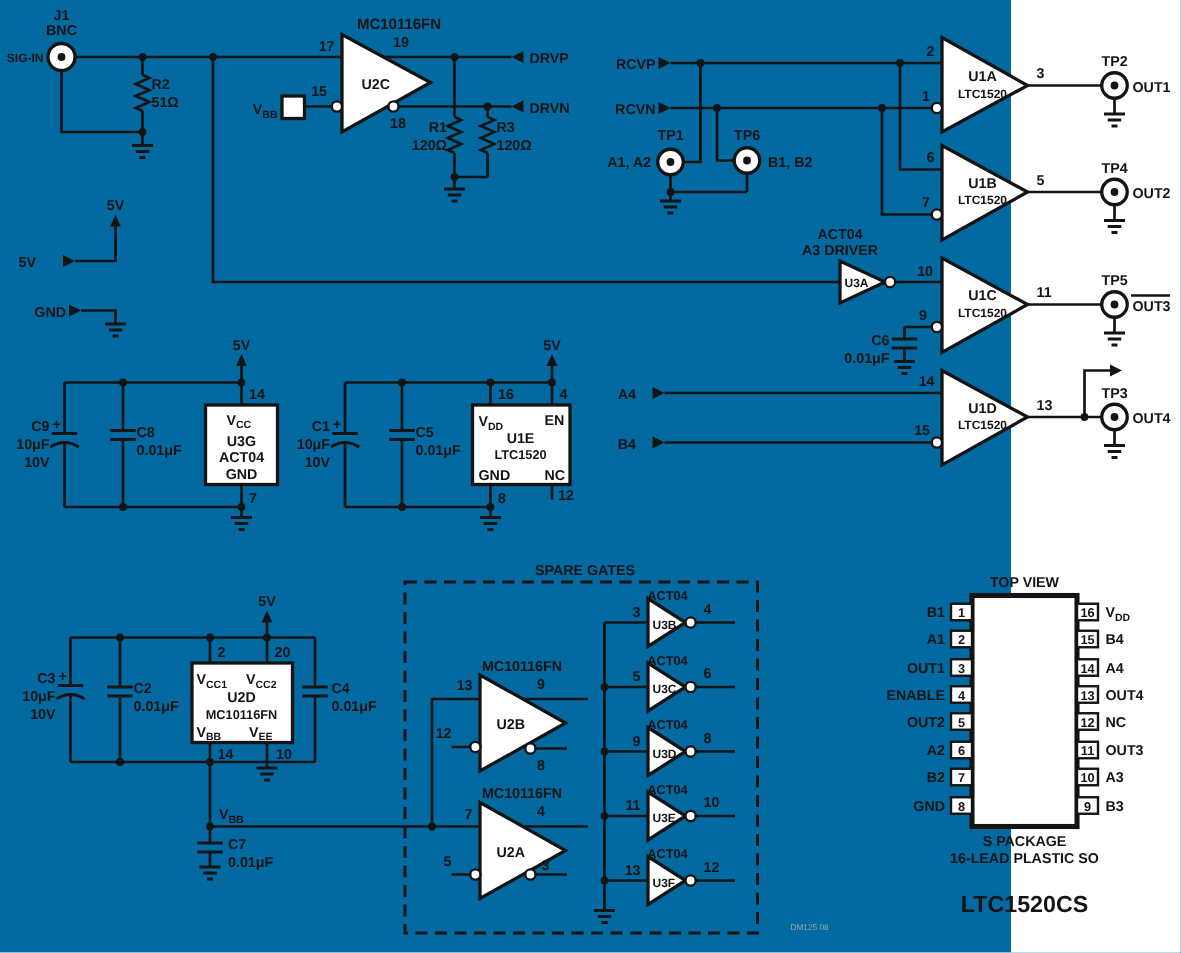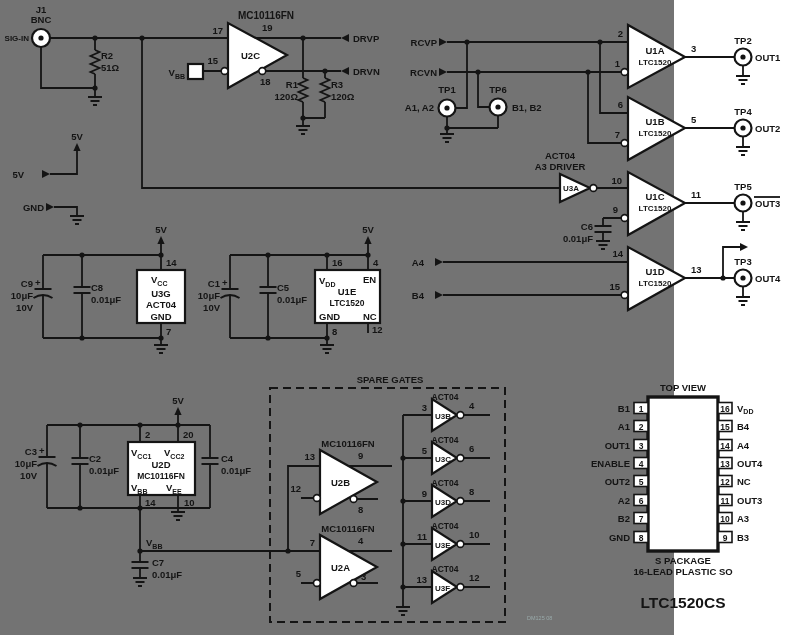--- a/index.html
+++ b/index.html
@@ -1,16 +1,16 @@
 <!DOCTYPE html>
 <html><head>
 <meta charset="utf-8">
 <style>
   html,body{margin:0;padding:0;background:#fff;}
-  .stage{width:674px;height:635px;position:relative;background:#737373;}
+  .stage{width:674px;height:635px;position:relative;background:#0369a1;}
   svg text{font-family:"Liberation Sans","DejaVu Sans",sans-serif;font-weight:bold;fill:#141414;}
   .t10{font-size:10px}
   .t9{font-size:9.5px}
   .t85{font-size:8.5px}
   .t8{font-size:8px}
   .t15{font-size:15.5px}
   .t6{font-size:5.5px;fill:#9aa;font-weight:normal}
   .sub{font-size:7px}
   .tm{text-anchor:middle}
   .te{text-anchor:end}

